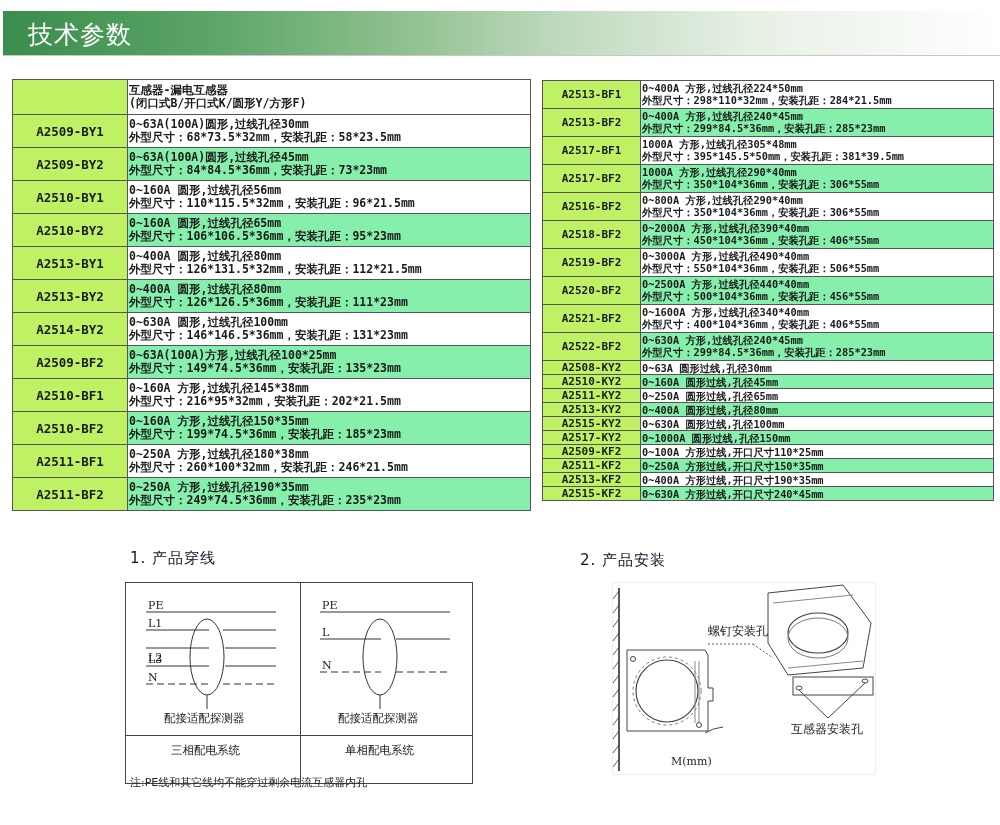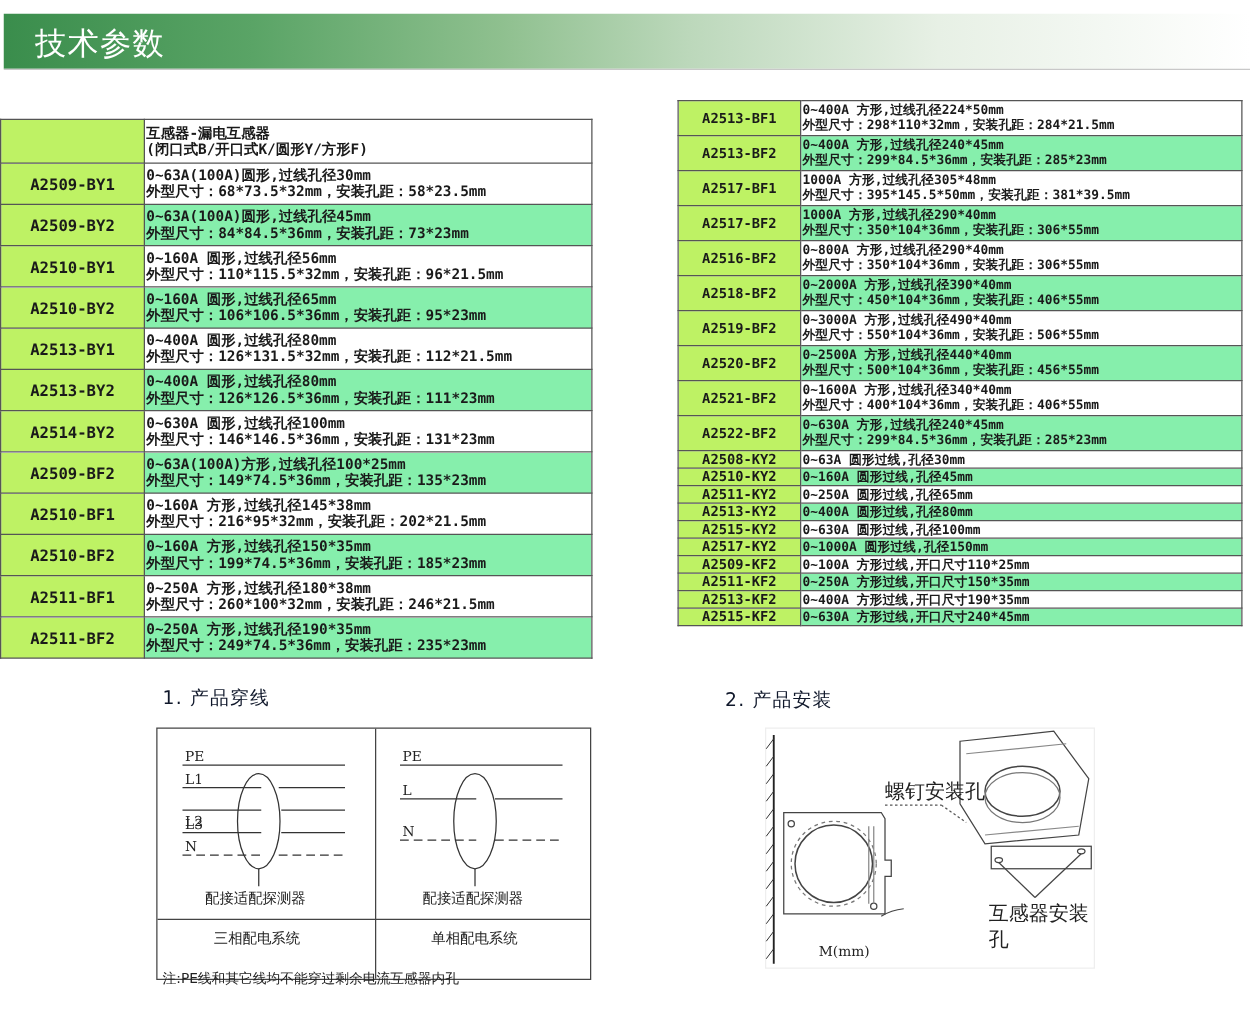--- a/index.html
+++ b/index.html
@@ -20,40 +20,40 @@
     position: absolute; border-collapse: collapse;
     font-family: "DejaVu Sans Mono", monospace; font-weight: bold; color: #1a1a1a;
   }
   table.spec td {
     border: 1px solid #555; vertical-align: middle; padding: 0 1px;
     white-space: nowrap; overflow: hidden;
   }
   table.spec td.model { text-align: center; background: #bef264; }
   table.spec td.desc { text-align: left; line-height: 1.15; }
   table.spec tr.g td.desc { background: #86efac; }
-  #left-table { left: 0; top: 79px; width: 474px; font-size: 11.5px; margin-top: 16px; }
+  #left-table { left: 12px; top: 79px; width: 519px; font-size: 11.5px; }
   #left-table td.model { width: 115px; font-size: 12.5px; }
   #left-table tr.row td { height: 33px; }
   #left-table tr.hdr td { height: 35px; }
   #right-table { left: 542px; top: 80px; width: 452px; font-size: 10.3px; }
   #right-table td.model { width: 98px; font-size: 11px; }
   #right-table tr.row2 td { height: 28px; }
   #right-table tr.row1 td { height: 14px; line-height: 12px; }
   .section-title {
     position: absolute; color: #0f172a; font-size: 15px;
     font-family: "DejaVu Sans", sans-serif; letter-spacing: 1px;
   }
   .diagram-box { position: absolute; left: 125px; top: 582px; width: 348px; height: 202px; border: 1px solid #444; }
   .diagram-box .vline { position: absolute; left: 174px; top: 0; width: 1px; height: 100%; background: #444; }
   .diagram-box .hline { position: absolute; left: 0; top: 152px; width: 100%; height: 1px; background: #444; }
   .caption { position: absolute; font-size: 11.5px; color: #222; font-family: "DejaVu Sans", sans-serif; }
   .wire-label { position: absolute; font-family: "DejaVu Serif", serif; font-size: 11px; color: #222; }
   .note { position: absolute; left: 130px; top: 775px; font-size: 11px; color: #222; }
   .install-box { position: absolute; left: 612px; top: 582px; width: 264px; height: 193px; border: 1px solid #eee; background: #fff; }
-  .install-label { position: absolute; font-size: 16px; color: #222; }
+  .install-label { position: absolute; font-size: 12px; color: #222; }
   svg { position: absolute; overflow: visible; }
 </style>
 </head>
 <body>
 
 <div class="banner">
   <div class="banner-title">技术参数</div>
 </div>
 
 <table class="spec" id="left-table">
@@ -351,14 +351,14 @@
     <line x1="140" y1="61" x2="160" y2="75" stroke="#555" stroke-dasharray="2,2"></line>
 
     <rect x="180" y="94" width="80" height="18" fill="#fff" stroke="#444"></rect>
     <ellipse cx="186" cy="105" rx="3" ry="2" fill="none" stroke="#444"></ellipse>
     <ellipse cx="252" cy="98" rx="3" ry="2" fill="none" stroke="#444"></ellipse>
     <line x1="186" y1="107" x2="215" y2="135" stroke="#444"></line>
     <line x1="252" y1="100" x2="215" y2="135" stroke="#444"></line>
   </svg>
   <div class="install-label" style="left:95px; top:40px;">螺钉安装孔</div>
   <div class="install-label" style="left:178px; top:138px;">互感器安装孔</div>
-  <div class="install-label" style="left:42px; top:172px; font-family:'DejaVu Serif', serif; font-size:11px;">M(mm)</div>
+  <div class="install-label" style="left:58px; top:172px; font-family:'DejaVu Serif', serif; font-size:11px;">M(mm)</div>
 </div>
 
 </body></html>

